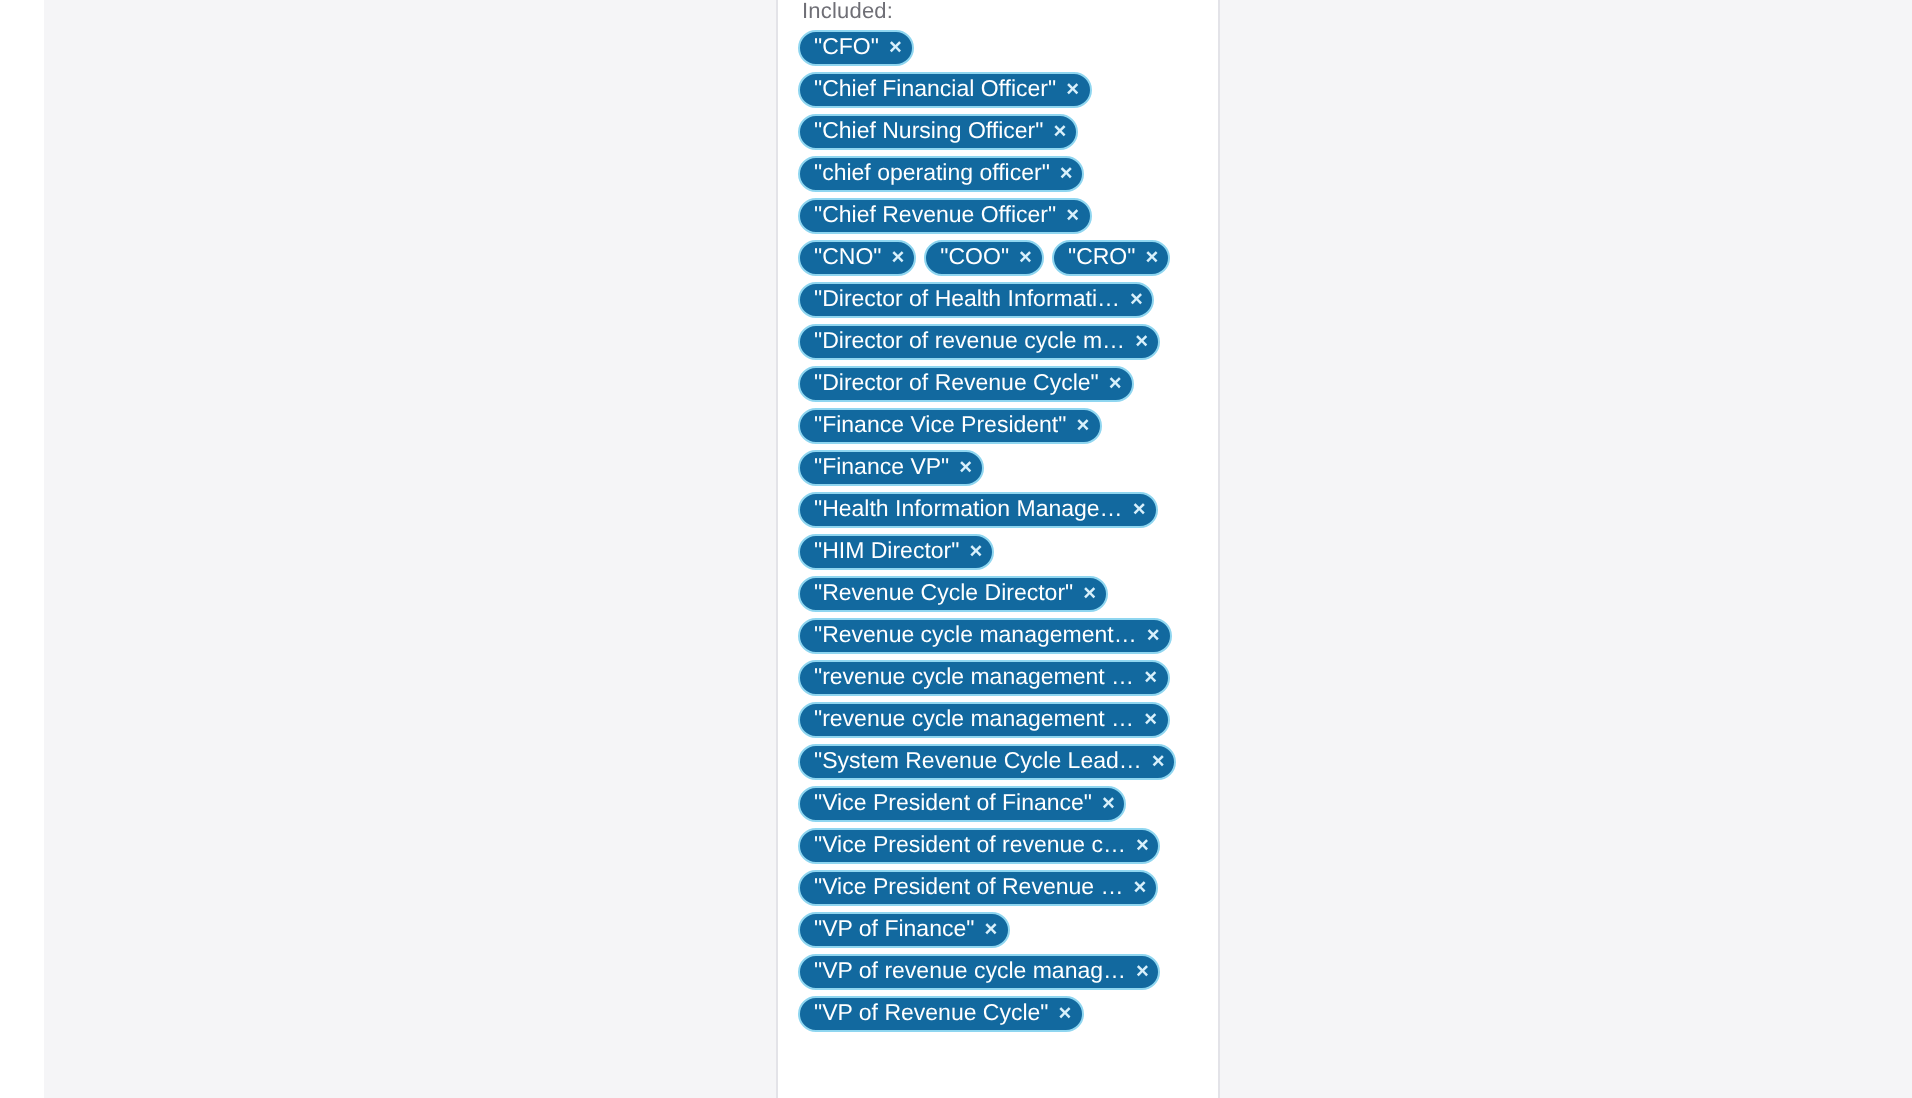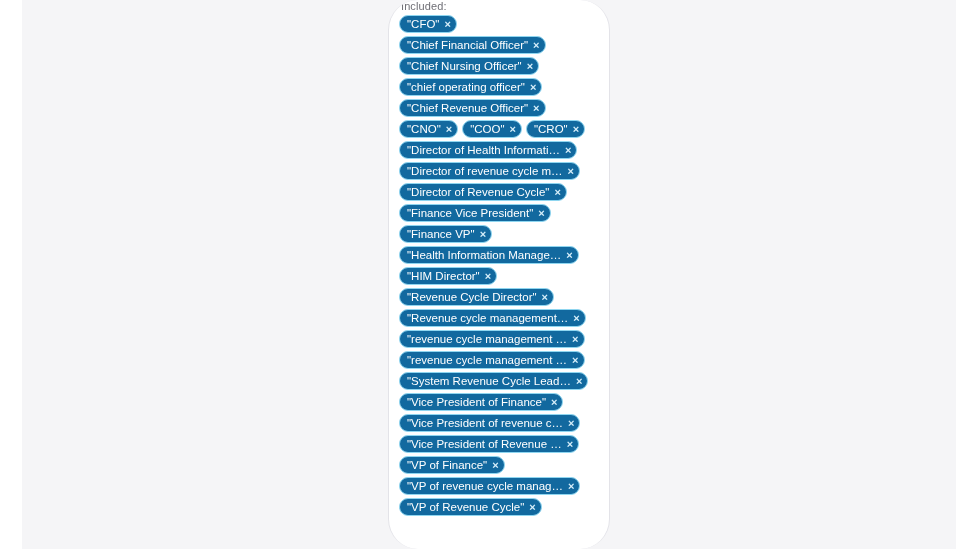--- a/index.html
+++ b/index.html
@@ -34,21 +34,20 @@
     position: absolute;
     left: 388px;
     top: 0;
     width: 222px;
     height: 549px;
     background: #ffffff;
     border-left: 1px solid #e3e3e8;
     border-right: 1px solid #e3e3e8;
     box-sizing: border-box;
     overflow: hidden;
-    border-radius: 30px;
   }
   .panel-inner {
     position: absolute;
     left: 0;
     top: 0;
     width: 222px;
     padding: 0 10px;
     box-sizing: border-box;
   }
   .section-label {

